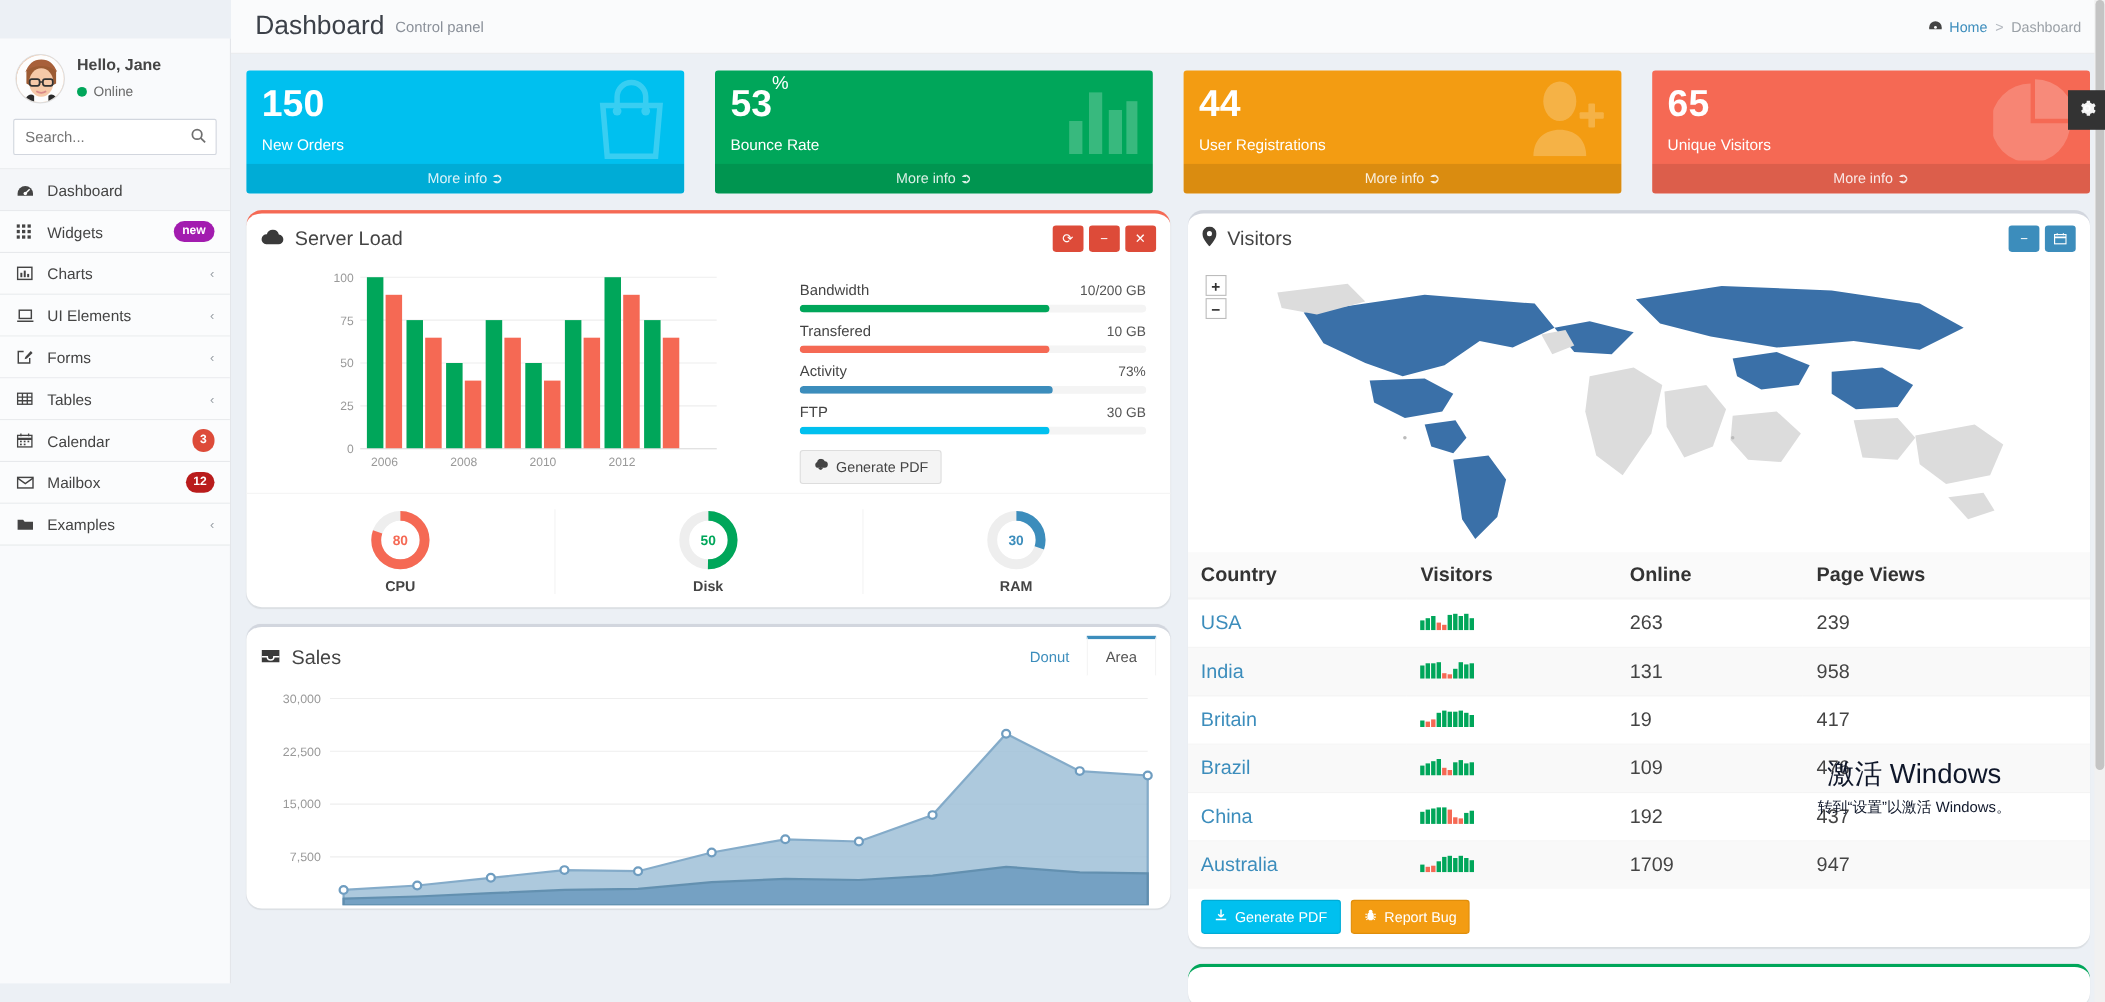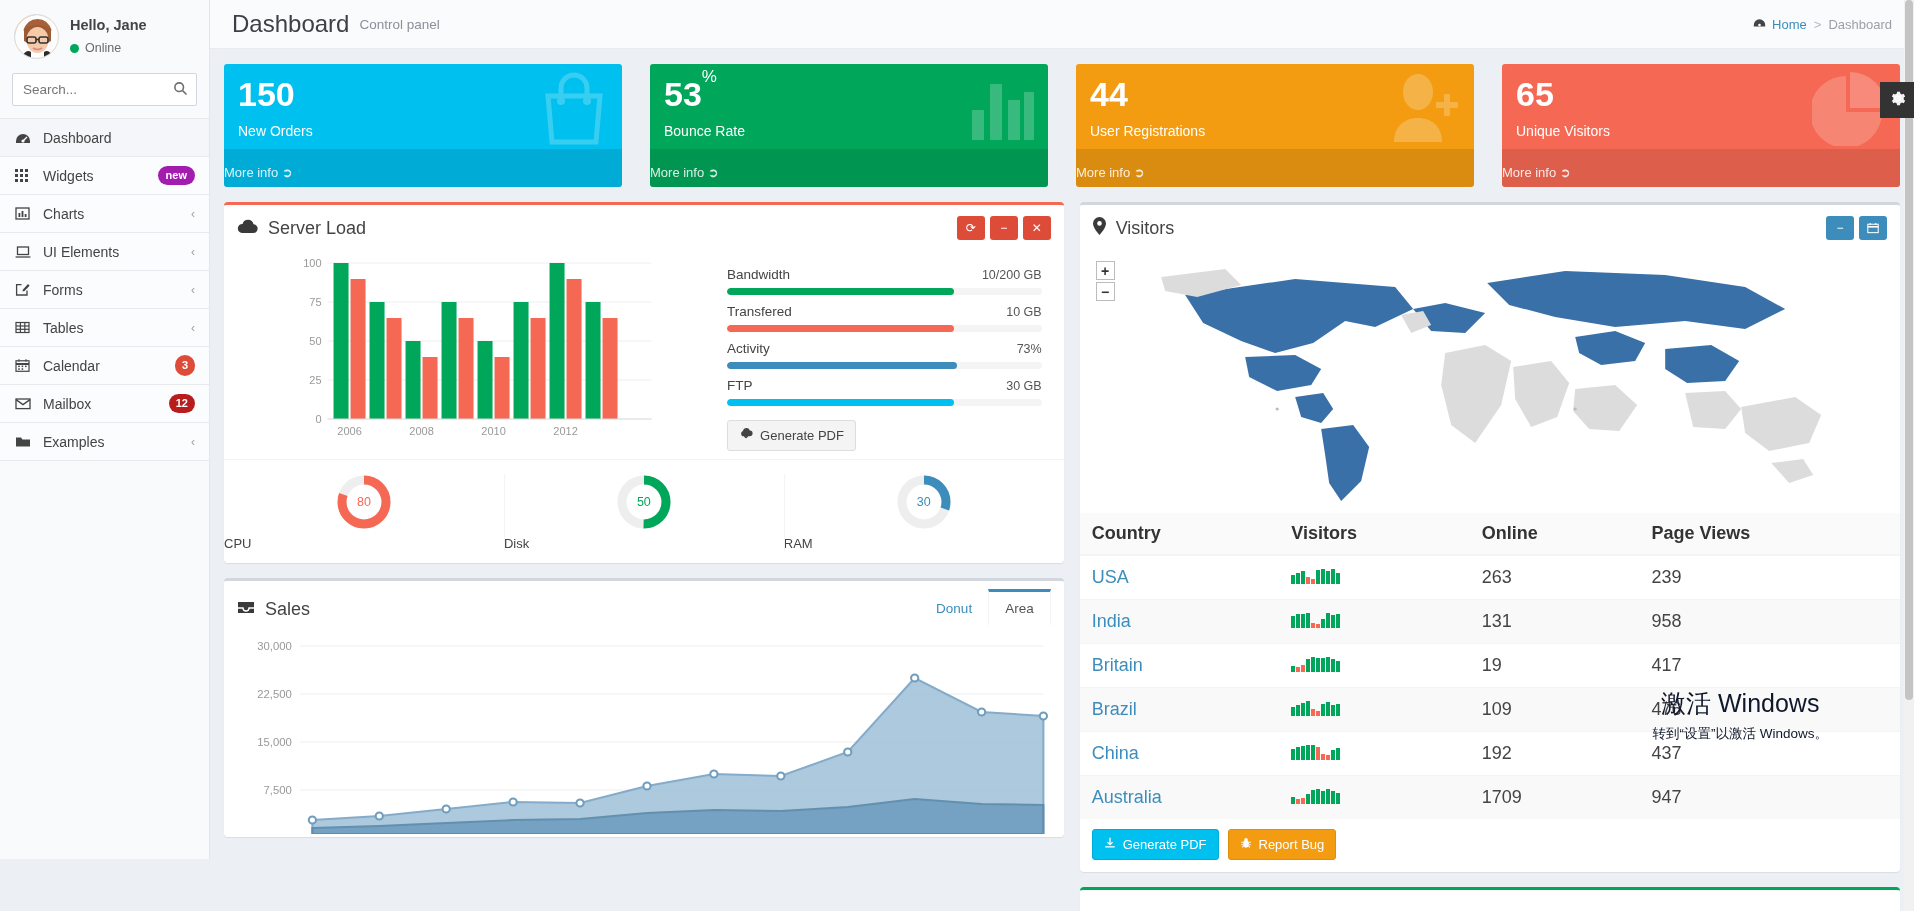--- a/index.html
+++ b/index.html
@@ -6,21 +6,21 @@
   html, body {
     width: 1914px; height: 911px;
     font-family: "Liberation Sans", sans-serif;
     font-size: 14px; color: #333; background: #ecf0f5;
     overflow: hidden;
   }
   .app { display: flex; width: 1914px; height: 911px; }
 
   
   .sidebar { width: 210px; min-width: 210px; background: #f9fafc; height: 859px;
-             border-right: 1px solid #e4e6ea; position: relative; }
+             border-right: 1px solid #e4e6ea; position: relative; margin-top: 35px; }
   .user-panel { display: flex; align-items: center; padding: 14px 12px 12px 14px; gap: 11px; }
   .avatar { width: 45px; height: 45px; border-radius: 50%; overflow: hidden;
             background: #f4c7a8; position: relative; flex: none; border: 1px solid #ddd; }
   .avatar svg { display: block; }
   .user-meta { line-height: 1.35; }
   .user-name { font-size: 14.5px; font-weight: bold; color: #444; }
   .user-status { font-size: 12.5px; color: #6a6a6a; display: flex; align-items: center; gap: 6px; margin-top: 4px; }
   .dot { width: 9px; height: 9px; border-radius: 50%; background: #00a65a; display: inline-block; }
 
   .search-wrap { padding: 2px 12px 12px 12px; position: relative; }
@@ -57,30 +57,30 @@
 
   .page-body { padding: 15px 14px 0 14px; }
 
   
   .boxes { display: flex; gap: 28px; }
   .box { flex: 1; border-radius: 3px; color: #fff; position: relative; overflow: hidden; }
   .box-body { padding: 13px 14px 14px 14px; height: 85px; position: relative; }
   .box-num { font-size: 34px; font-weight: bold; line-height: 1; }
   .box-num sup { font-size: 17px; font-weight: normal; top: -12px; position: relative; }
   .box-text { font-size: 14px; margin-top: 12px; }
-  .box-foot { display: block; padding: 16px 0 7px; font-size: 13px;
+  .box-foot { display: block; text-align: center; padding: 5px 0 7px; font-size: 13px;
               color: rgba(255,255,255,.86); background: rgba(0,0,0,.1); cursor: pointer; }
   .box-ico { position: absolute; right: 12px; top: 6px; opacity: .22; }
   .bg-aqua { background: #00c0ef; } .bg-green { background: #00a65a; }
   .bg-yellow { background: #f39c12; } .bg-red { background: #f56954; }
 
   
   .row { display: flex; gap: 16px; margin-top: 15px; }
   .col-left { width: 50.1%; } .col-right { flex: 1; }
-  .card { background: #fff; border-radius: 4px; border-top: 3px solid #d2d6de;
+  .card { background: #fff; border-radius: 14px; border-top: 3px solid #d2d6de;
           box-shadow: 0 1px 1px rgba(0,0,0,.08); }
   .card.red-top { border-top-color: #f56954; }
   .card.green-top { border-top-color: #00a65a; }
   .card-head { display: flex; align-items: center; padding: 11px 13px; gap: 9px; }
   .card-title { font-size: 18px; color: #444; font-weight: normal; display: flex;
                 align-items: center; gap: 10px; }
   .card-tools { margin-left: auto; display: flex; gap: 5px; }
   .tool-btn { width: 28px; height: 24px; border-radius: 3px; border: none; color: #fff;
               display: flex; align-items: center; justify-content: center; cursor: pointer;
               font-size: 12px; }
@@ -95,21 +95,21 @@
   .prog-val { margin-left: auto; font-size: 12.5px; color: #555; }
   .prog-track { height: 7px; background: #f4f4f4; border-radius: 4px; margin-top: 6px; overflow: hidden; }
   .prog-fill { height: 100%; border-radius: 4px; }
   .btn { display: inline-flex; align-items: center; gap: 7px; padding: 7px 11px;
          border-radius: 3px; font-size: 13px; cursor: pointer; border: 1px solid #ddd;
          background: #f4f4f4; color: #444; font-family: "Liberation Sans", sans-serif; }
   .btn.aqua { background: #00c0ef; border-color: #00acd6; color: #fff; }
   .btn.yellow { background: #f39c12; border-color: #e08e0b; color: #fff; }
 
   .gauges { display: flex; border-top: 1px solid #f4f4f4; margin-top: 8px; }
-  .gauge { flex: 1; text-align: left; padding: 14px 0 12px; position: relative; }
+  .gauge { flex: 1; text-align: center; padding: 14px 0 12px; position: relative; font-weight: bold; }
   .gauge + .gauge::before { content: ""; position: absolute; left: 0; top: 14px; bottom: 12px;
                             width: 1px; background: #f4f4f4; }
   .gauge-label { font-size: 13px; color: #444; margin-top: 6px; }
   .knob { position: relative; width: 56px; height: 56px; margin: 0 auto; }
   .knob-val { position: absolute; inset: 0; display: flex; align-items: center;
               justify-content: center; font-size: 12.5px; }
 
   
   .tabs { margin-left: auto; display: flex; }
   .tab { padding: 9px 16px 8px; font-size: 13.5px; color: #3c8dbc; cursor: pointer;

